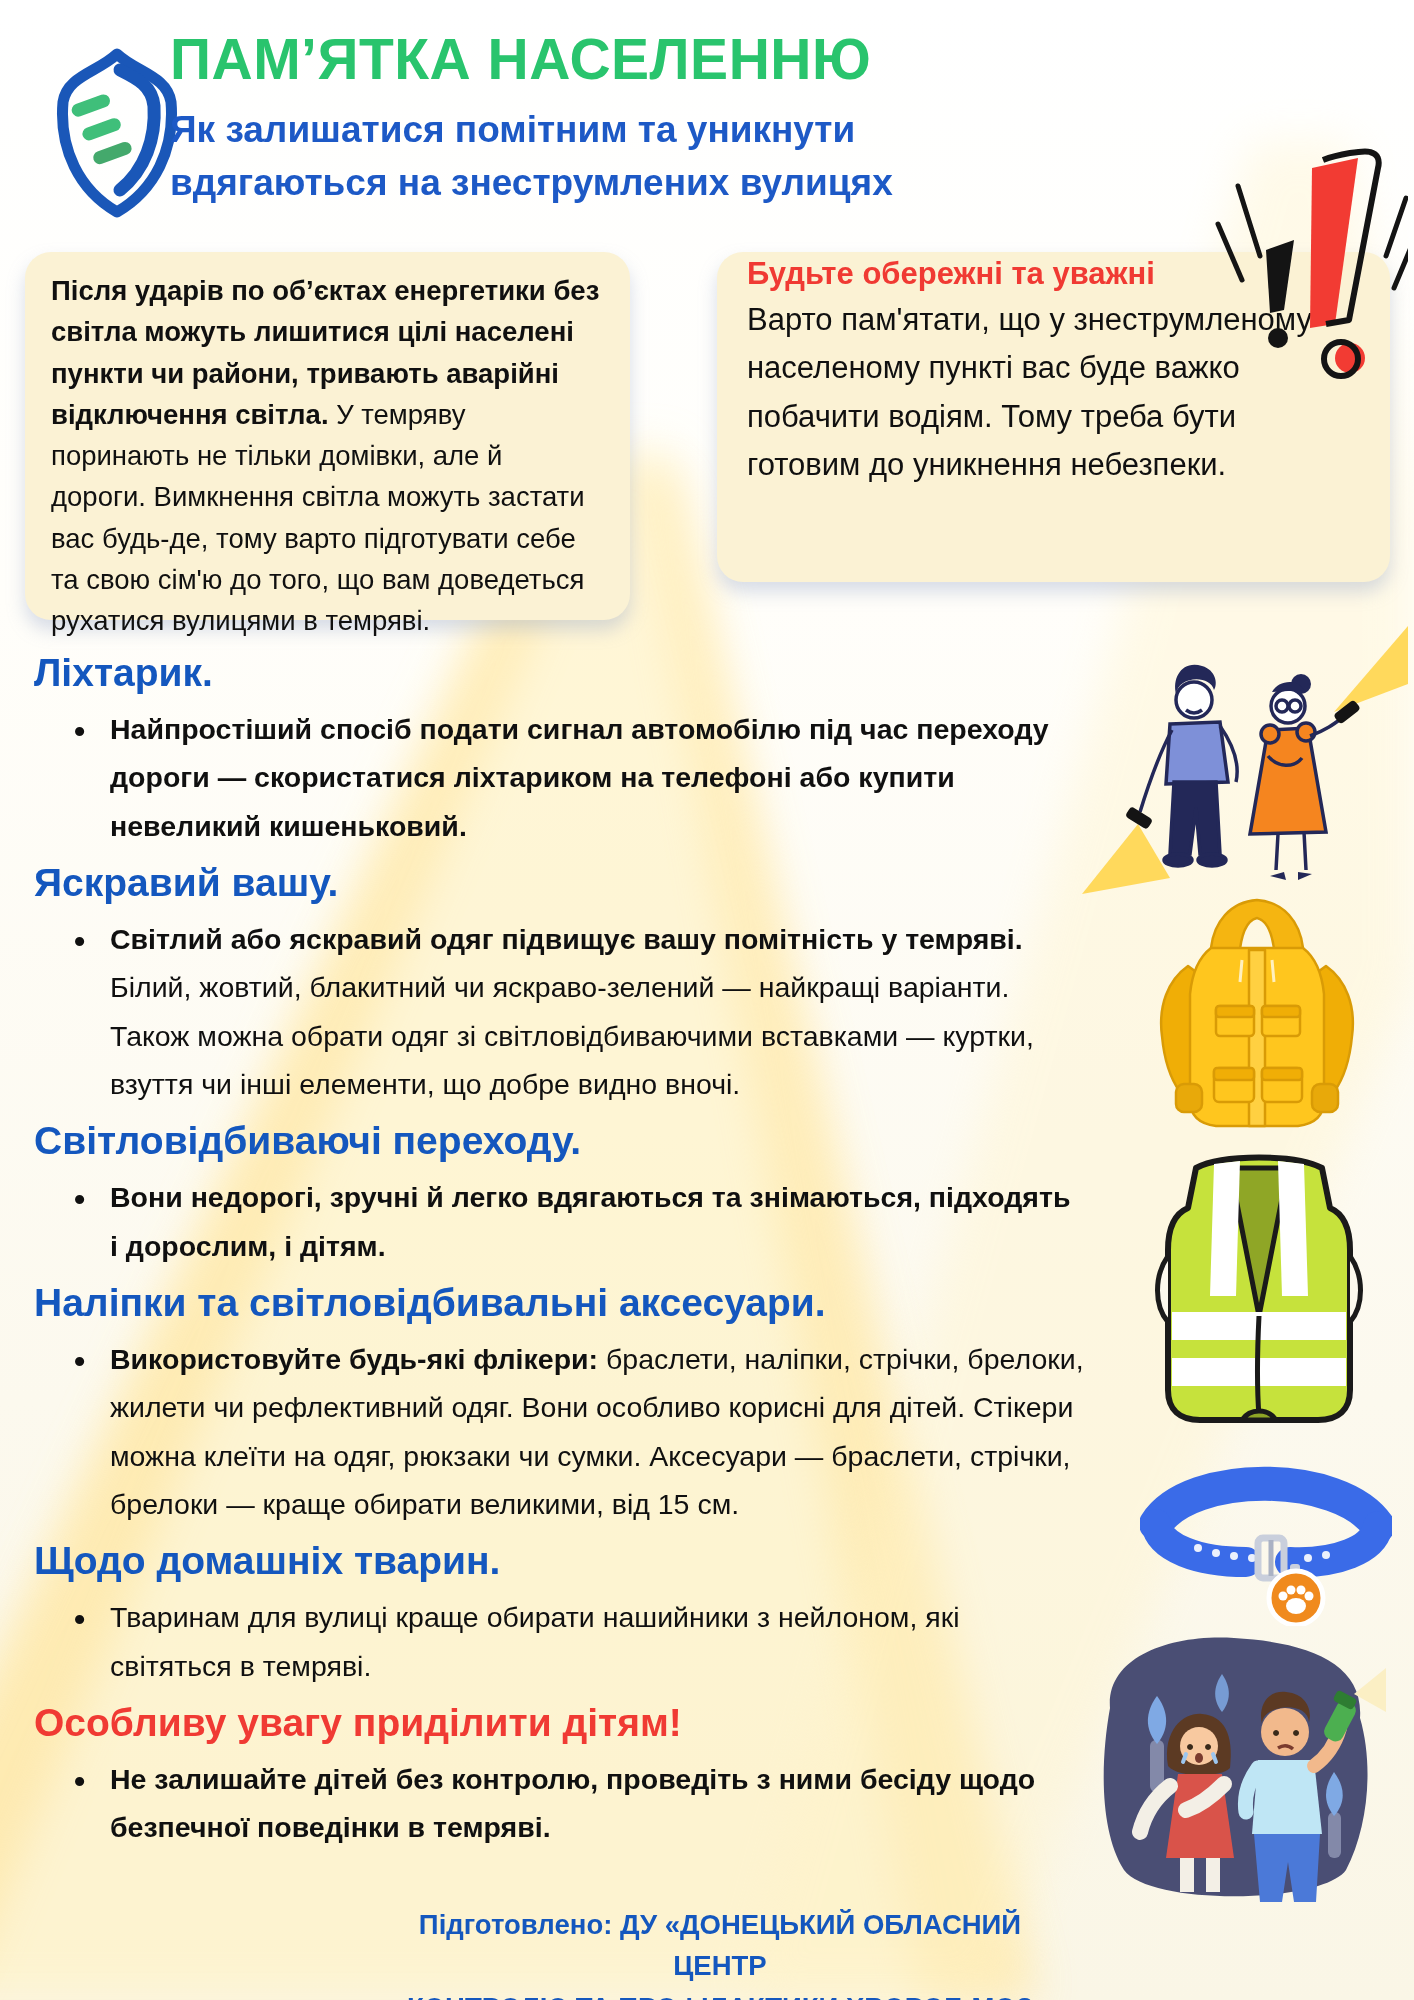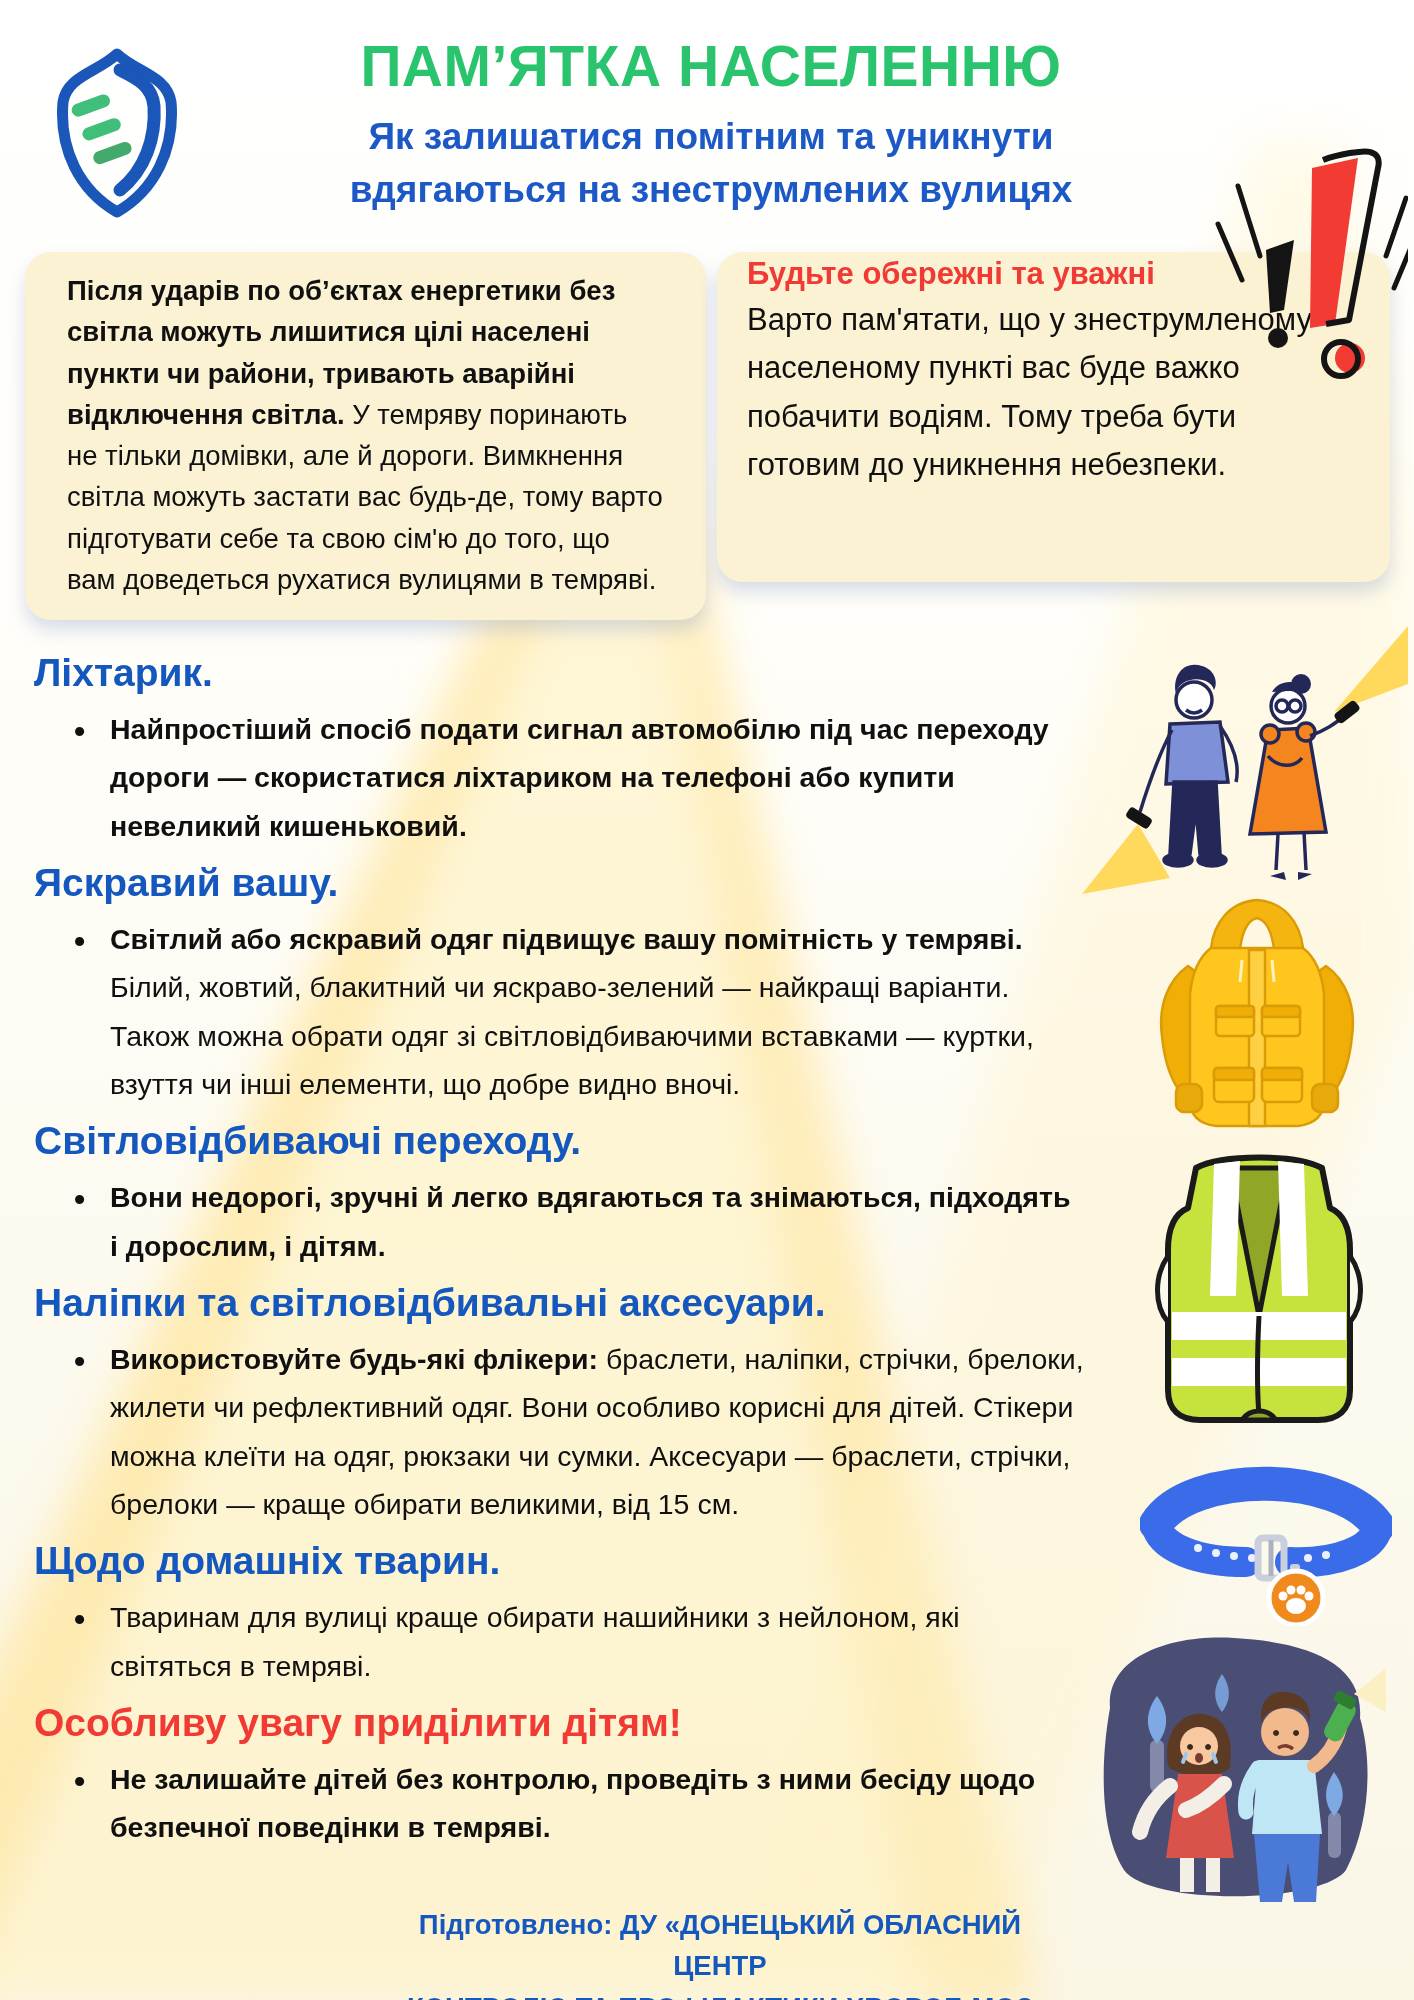--- a/index.html
+++ b/index.html
@@ -9,27 +9,27 @@
     background:linear-gradient(180deg,#ffffff 0%, #fffefa 30%, #fcf9ee 70%, #faf6e6 100%);
     overflow:hidden;
     font-family:"Liberation Sans", sans-serif;
     color:#101010;
   }
   .beams { position:absolute; inset:0; z-index:0; }
   .layer { position:absolute; z-index:2; }
 
   
   .logo { left:46px; top:46px; width:142px; height:172px; }
-  .header { left:170px; right:162px; top:26px; text-align:center;margin-top:7px; }
+  .header { left:170px; right:162px; top:26px; text-align:left; }
   .title { font-size:57px; font-weight:800; color:#29C46D; letter-spacing:.5px; }
   .subtitle { margin-top:12px; font-size:37px; font-weight:800; color:#1D59C6; line-height:1.42; }
 
   
   .cream { background:#FBF2D4; border-radius:26px; box-shadow:0 10px 18px rgba(150,165,200,.38); }
-  .box-left { left:25px; top:252px; width:681px; height:368px; padding:18px 42px; font-size:27.5px; line-height:1.5; }
+  .box-left { left:25px; top:252px; width:605px; height:368px; padding:18px 26px; font-size:27.5px; line-height:1.5; }
   .box-right { left:717px; top:252px; width:673px; height:330px; padding:4px 30px 22px 30px; }
   .warn-heading { color:#F03A33; font-weight:800; font-size:31px; margin-bottom:4px; }
   .warn-body { font-weight:400; font-size:31px; line-height:1.56; width:600px; }
   .excl { left:1208px; top:128px; width:200px; height:265px; z-index:3; }
 
   .b { font-weight:800; }
   .r { font-weight:400; }
 
   
   .content { left:28px; top:640px; width:1058px; }

